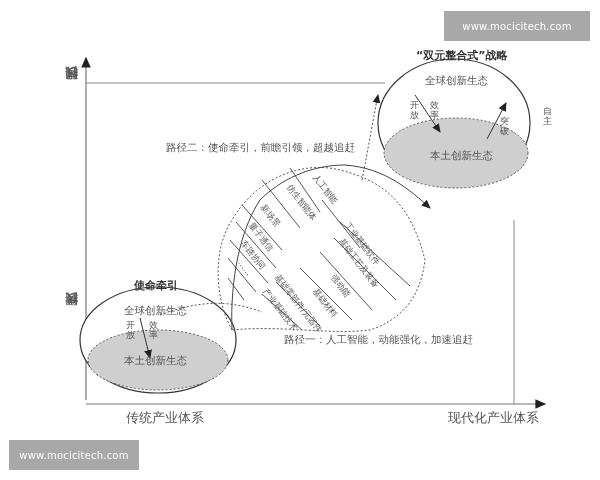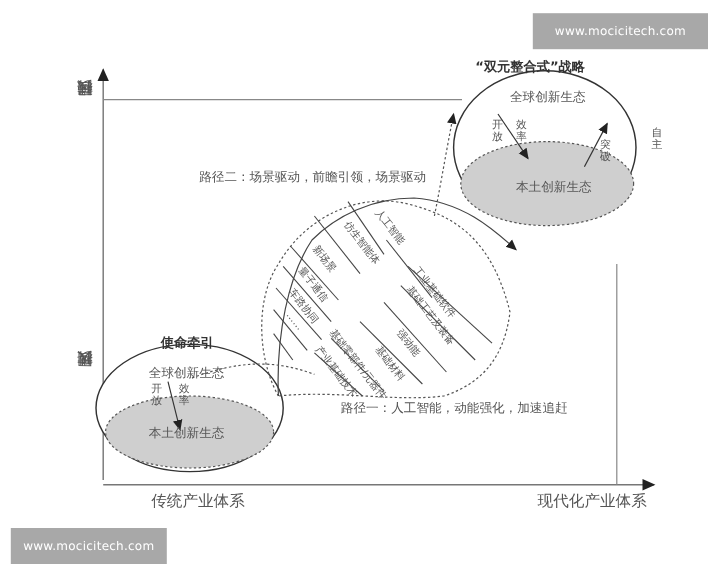--- a/index.html
+++ b/index.html
@@ -78,29 +78,29 @@
 <div class="lbl axis-y" style="left:63px; top:316px;">科技大国</div>
 <div class="lbl axis-x" style="left:126px; top:409px;">传统产业体系</div>
 <div class="lbl axis-x" style="left:448px; top:409px;">现代化产业体系</div>
 
 <div class="lbl title" style="left:134px; top:278px;">使命牵引</div>
 <div class="lbl" style="left:124px; top:304px; font-size:10.5px;">全球创新生态</div>
 <div class="lbl" style="left:124px; top:354px; font-size:10.5px;">本土创新生态</div>
 <div class="small-lbl" style="left:126px; top:320px; width:10px; line-height:10px;">开放</div>
 <div class="small-lbl" style="left:149px; top:320px; width:10px; line-height:10px;">效率</div>
 
-<div class="lbl title" style="left:396px; top:48px;">“双元整合式”战略</div>
+<div class="lbl title" style="left:416px; top:48px;">“双元整合式”战略</div>
 <div class="lbl" style="left:425px; top:74px; font-size:10.5px;">全球创新生态</div>
 <div class="lbl" style="left:430px; top:149px; font-size:10.5px;">本土创新生态</div>
 <div class="small-lbl" style="left:410px; top:100px; width:10px; line-height:10px;">开放</div>
 <div class="small-lbl" style="left:430px; top:100px; width:10px; line-height:10px;">效率</div>
 <div class="small-lbl" style="left:503px; top:106px; width:10px; line-height:10px;margin-left:40px;">自主</div>
 <div class="small-lbl" style="left:500px; top:116px; width:10px; line-height:10px;">突破</div>
 
-<div class="lbl path-lbl" style="left:166px; top:141px;">路径二：场景驱动，前瞻引领，场景驱动</div>
+<div class="lbl path-lbl" style="left:166px; top:141px;">路径二：使命牵引，前瞻引领，超越追赶</div>
 <div class="lbl path-lbl" style="left:284px; top:333px;">路径一：人工智能，动能强化，加速追赶</div>
 
 <div class="cluster-lbl" style="left:288px; top:180px; transform:rotate(52deg);">仿生智能体</div>
 <div class="cluster-lbl" style="left:314px; top:170px; transform:rotate(52deg);">人工智能</div>
 <div class="cluster-lbl" style="left:262px; top:200px; transform:rotate(52deg);">新场景</div>
 <div class="cluster-lbl" style="left:250px; top:218px; transform:rotate(52deg);">量子通信</div>
 <div class="cluster-lbl" style="left:242px; top:236px; transform:rotate(52deg);">车路协同</div>
 <div class="cluster-lbl" style="left:240px; top:256px; transform:rotate(52deg);">……</div>
 <div class="cluster-lbl" style="left:346px; top:218px; transform:rotate(52deg);">工业基础软件</div>
 <div class="cluster-lbl" style="left:340px; top:234px; transform:rotate(52deg);">基础工艺及装备</div>

